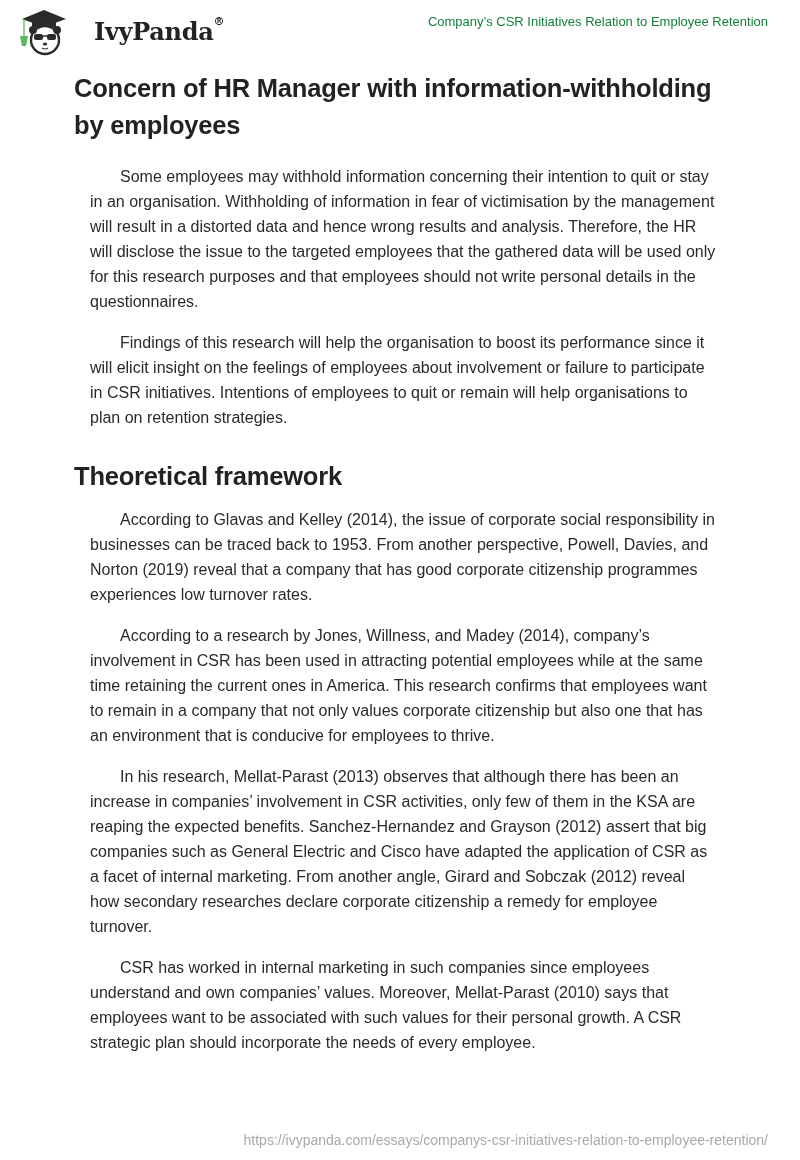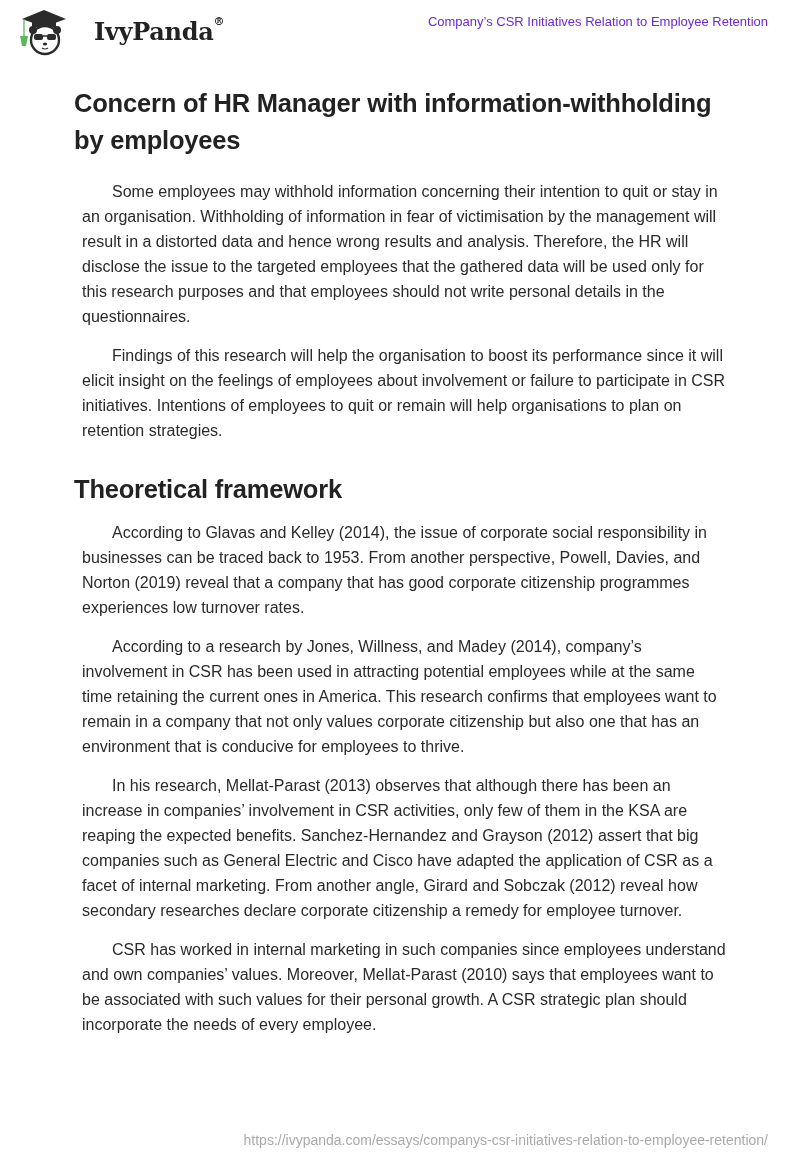--- a/index.html
+++ b/index.html
@@ -2,25 +2,25 @@
 <html><head>
 <meta charset="utf-8">
 <style>
   html, body { margin: 0; padding: 0; background: #ffffff; }
   body { width: 800px; height: 1160px; position: relative; overflow: hidden; font-family: "Liberation Sans", sans-serif; color: #222; }
   .header { position: absolute; left: 0; top: 0; width: 800px; height: 56px; }
   .logo { position: absolute; left: 16px; top: 6px; display: flex; align-items: center; }
   .logo svg { width: 56px; height: 50px; }
   .logo-text { font-family: "DejaVu Serif", serif; font-weight: bold; font-size: 24px; color: #222; margin-left: 22px; letter-spacing: -0.3px; }
   .logo-text sup { font-size: 11px; vertical-align: top; position: relative; top: -2px; }
-  .running-title { position: absolute; right: 32px; top: 14px; font-size: 13px; color: #6d28d9; }
-  .content { position: absolute; left: 74px; top: 85px; width: 660px; }
+  .running-title { position: absolute; right: 32px; top: 14px; font-size: 13px; color: #15803d; }
+  .content { position: absolute; left: 74px; top: 70px; width: 660px; }
   h2 { font-family: "Liberation Sans", sans-serif; font-weight: bold; font-size: 25.5px; line-height: 37px; margin: 0; color: #222; letter-spacing: -0.2px; }
   h2.second { margin-top: 28px; }
-  p { font-size: 16px; line-height: 25px; margin: 8px; text-indent: 30px; color: #2a2a2a; }
+  p { font-size: 16px; line-height: 25px; margin: 16px; text-indent: 30px; color: #2a2a2a; }
   p + p { margin-top: 14px; }
   h2 + p { margin-top: 12px; }
   .footer-url { position: absolute; right: 32px; top: 1132px; font-size: 14px; color: #a9a9a9; }
 </style>
 </head>
 <body>
 
 <div class="header">
   <div class="logo">
     <svg viewBox="0 0 56 50">

